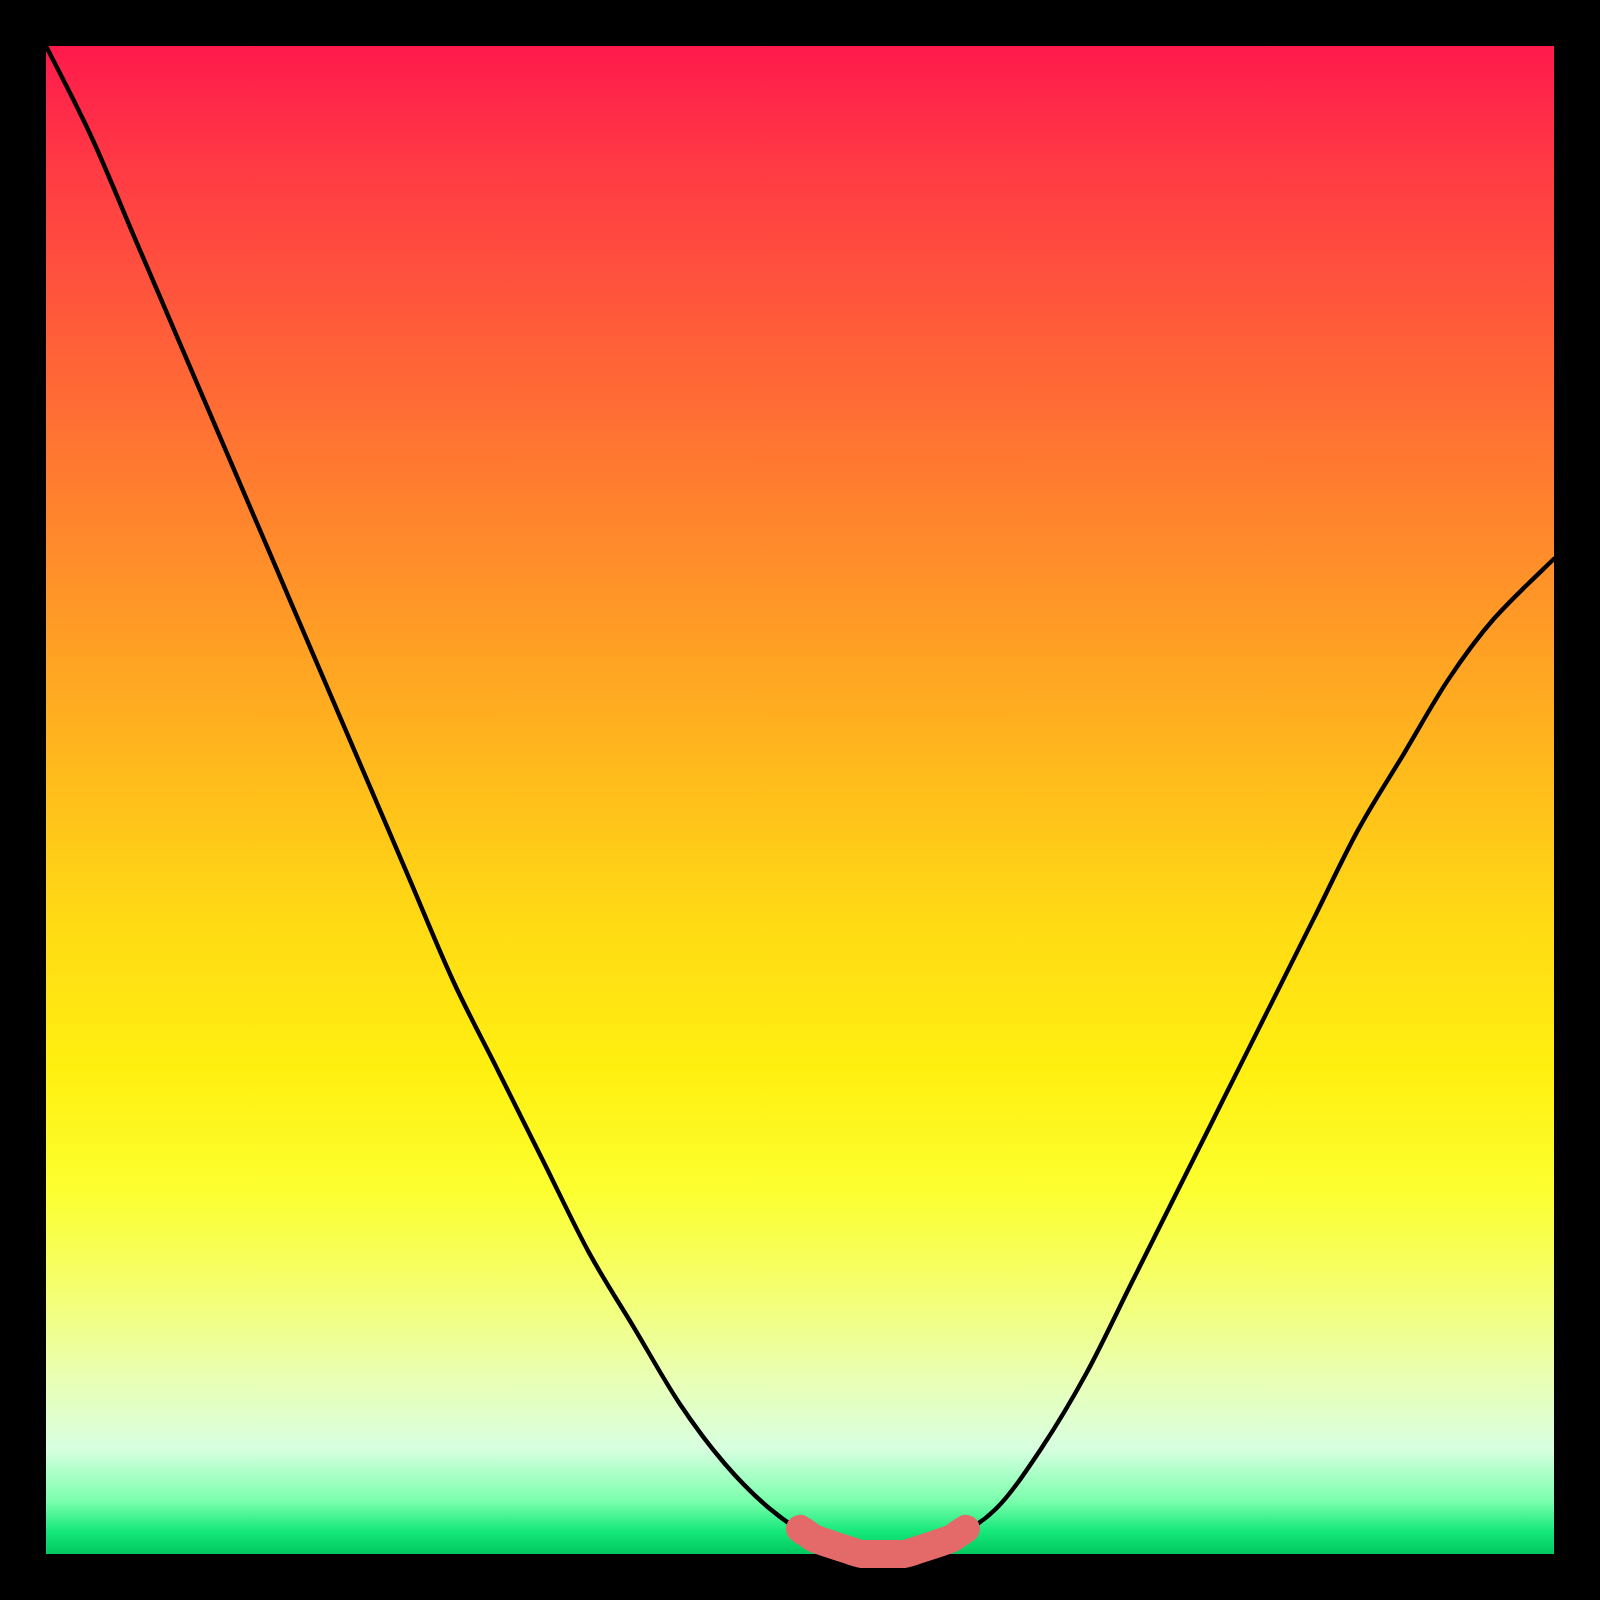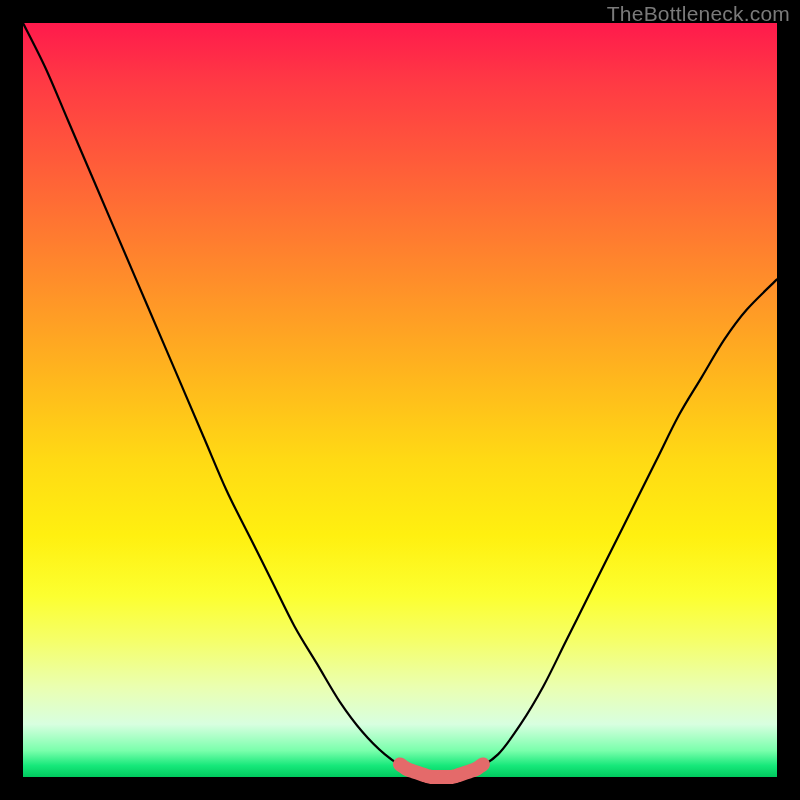--- a/index.html
+++ b/index.html
@@ -59,20 +59,19 @@
     top: 0;
     width: 754px;
     height: 754px;
     overflow: visible;
   }
 </style>
 </head>
 <body>
 
 <div class="frame">
-  <div class="watermark">TheBottleneck.com</div>
   <div class="plot">
     <svg class="curve" viewBox="0 0 754 754" preserveAspectRatio="none">
       <path id="curve-path" fill="none" stroke="#000000" stroke-width="2.2" stroke-linecap="round" stroke-linejoin="round" d="M 0 0 C 3.7699999999999996 7.540000000000002, 15.079999999999998 28.903333333333347, 22.619999999999997 45.24000000000001 C 30.159999999999997 61.57666666666667, 37.699999999999996 80.42666666666666, 45.239999999999995 98.01999999999998 C 52.779999999999994 115.6133333333333, 60.32 133.20666666666662, 67.86 150.79999999999995 C 75.4 168.3933333333333, 82.94 185.9866666666667, 90.47999999999999 203.58000000000004 C 98.01999999999998 221.17333333333337, 105.55999999999999 238.76666666666662, 113.1 256.35999999999996 C 120.64 273.95333333333326, 128.18 291.54666666666674, 135.72 309.14000000000004 C 143.26 326.73333333333335, 150.8 344.32666666666665, 158.34 361.91999999999996 C 165.88 379.51333333333326, 173.42 397.1066666666666, 180.95999999999998 414.7 C 188.49999999999997 432.29333333333335, 196.04000000000002 451.1433333333333, 203.58 467.48 C 211.12 483.8166666666667, 218.66 497.64000000000004, 226.2 512.72 C 233.73999999999998 527.8000000000001, 241.28000000000003 542.88, 248.82000000000002 557.96 C 256.36 573.0400000000001, 263.9 589.3766666666668, 271.44 603.2 C 278.98 617.0233333333333, 286.52 628.3333333333333, 294.06 640.9 C 301.6 653.4666666666667, 309.14 667.29, 316.68 678.6 C 324.22 689.9100000000001, 331.76 699.9633333333334, 339.3 708.76 C 346.84000000000003 717.5566666666666, 354.37999999999994 725.0966666666667, 361.91999999999996 731.38 C 369.46 737.6633333333333, 377 742.69, 384.54 746.46 C 392.08000000000004 750.23, 399.62 752.7433333333333, 407.16 754 C 414.70000000000005 755.2566666666667, 422.24 755.2566666666667, 429.78 754 C 437.31999999999994 752.7433333333333, 444.85999999999996 750.23, 452.4 746.46 C 459.94 742.69, 467.47999999999996 738.92, 475.02 731.38 C 482.56 723.84, 490.1 712.53, 497.64000000000004 701.22 C 505.18000000000006 689.9100000000001, 512.72 677.3433333333334, 520.26 663.52 C 527.8 649.6966666666666, 535.34 633.36, 542.88 618.28 C 550.42 603.1999999999999, 557.96 588.12, 565.5 573.04 C 573.04 557.9599999999999, 580.58 542.88, 588.12 527.8 C 595.66 512.7199999999999, 603.2 497.64, 610.74 482.56 C 618.28 467.48, 625.82 452.4, 633.36 437.32 C 640.9 422.24, 648.44 405.90333333333336, 655.98 392.08000000000004 C 663.52 378.2566666666667, 671.0600000000001 366.94666666666666, 678.6 354.38 C 686.14 341.81333333333333, 693.6800000000001 327.99, 701.22 316.68 C 708.76 305.37, 715.0433333333333 296.5733333333333, 723.8399999999999 286.52 C 732.6366666666665 276.46666666666664, 748.9733333333334 261.38666666666666, 754 256.35999999999996"></path>
       <path id="highlight-path" fill="none" stroke="#e46a6a" stroke-width="14" stroke-linecap="round" stroke-linejoin="round" d="M 377 741.4333333333333 C 377.5759722222222 741.8173148148148, 379.30388888888893 742.9692592592593, 380.4558333333334 743.7372222222223 C 381.6077777777778 744.5051851851853, 382.7597222222222 745.4302314814815, 383.91166666666663 746.0411111111111 C 385.0636111111111 746.6519907407408, 386.21555555555557 746.9836111111111, 387.3675 747.4025 C 388.51944444444445 747.8213888888889, 389.6713888888889 748.170462962963, 390.8233333333333 748.5544444444445 C 391.97527777777776 748.9384259259259, 393.12722222222226 749.3224074074075, 394.2791666666667 749.7063888888889 C 395.43111111111114 750.0903703703704, 396.5830555555555 750.4743518518519, 397.73499999999996 750.8583333333333 C 398.8869444444444 751.2423148148148, 400.0388888888889 751.6262962962963, 401.19083333333333 752.0102777777778 C 402.34277777777777 752.3942592592592, 403.4947222222222 752.8306018518518, 404.64666666666665 753.1622222222222 C 405.7986111111111 753.4938425925926, 406.9505555555556 753.8603703703703, 408.1025 754 C 409.25444444444446 754.1396296296297, 410.40638888888896 754, 411.5583333333334 754 C 412.71027777777783 754, 413.8622222222222 754, 415.01416666666665 754 C 416.1661111111111 754, 417.3180555555556 754, 418.47 754 C 419.62194444444447 754, 420.7738888888889 754, 421.92583333333334 754 C 423.0777777777778 754, 424.22972222222216 754, 425.3816666666666 754 C 426.53361111111104 754, 427.68555555555554 754.1396296296297, 428.8375 754 C 429.9894444444444 753.8603703703703, 431.1413888888889 753.4938425925926, 432.29333333333335 753.1622222222222 C 433.4452777777778 752.8306018518518, 434.59722222222223 752.3942592592592, 435.74916666666667 752.0102777777778 C 436.9011111111111 751.6262962962963, 438.0530555555556 751.2423148148148, 439.20500000000004 750.8583333333333 C 440.3569444444445 750.4743518518519, 441.50888888888886 750.0903703703704, 442.6608333333333 749.7063888888889 C 443.81277777777774 749.3224074074075, 444.96472222222224 748.9384259259259, 446.1166666666667 748.5544444444445 C 447.2686111111111 748.170462962963, 448.4205555555555 747.8213888888889, 449.57249999999993 747.4025 C 450.7244444444444 746.9836111111111, 451.87638888888887 746.6519907407408, 453.0283333333333 746.0411111111111 C 454.18027777777775 745.4302314814815, 455.33222222222224 744.5051851851852, 456.4841666666667 743.7372222222222 C 457.6361111111111 742.9692592592592, 459.3640277777778 741.8173148148147, 459.94 741.4333333333333"></path>
     </svg>
   </div>
 </div>
 
 </body></html>

